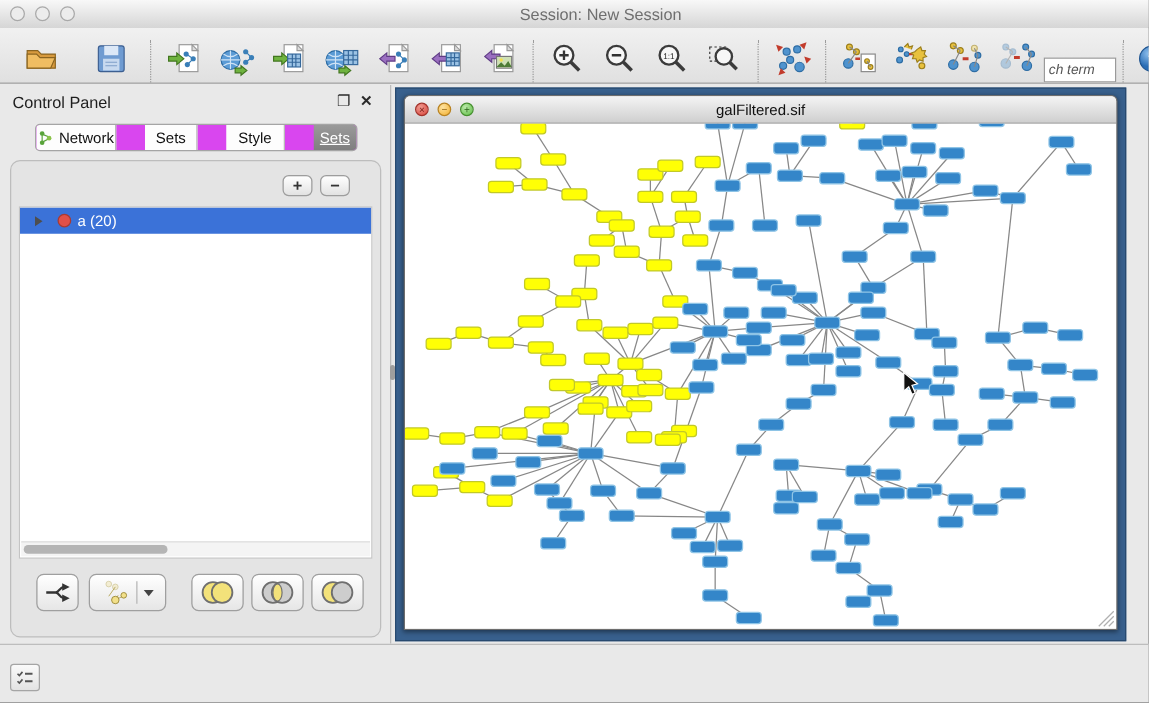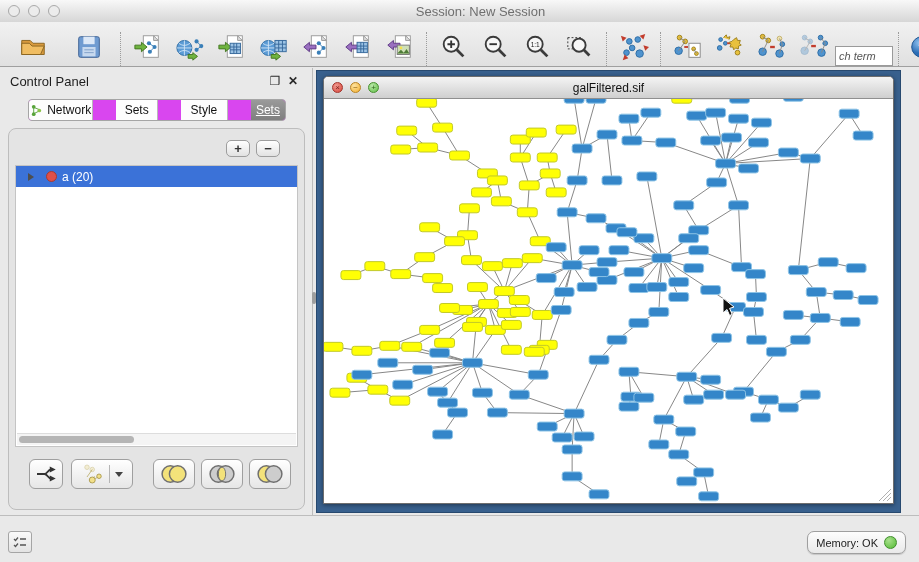--- a/index.html
+++ b/index.html
@@ -791,19 +791,15 @@
 
   <div class="statusbar">
     <button class="sb-btn">
       <svg width="16" height="14" viewBox="0 0 16 14">
           <path d="M2 4l1.5 1.5L6 2.5" stroke="#555" fill="none" stroke-width="1.3"></path>
           <path d="M8 4h6" stroke="#555" stroke-width="1.5"></path>
           <path d="M2 10l1.5 1.5L6 8.5" stroke="#555" fill="none" stroke-width="1.3"></path>
           <path d="M8 10h6" stroke="#555" stroke-width="1.5"></path>
         </svg>
     </button>
-    <button class="mem-pill">
-      <span>Memory: OK</span>
-      <span class="mem-dot"></span>
-    </button>
   </div>
 
 </div>
 
 </body></html>

